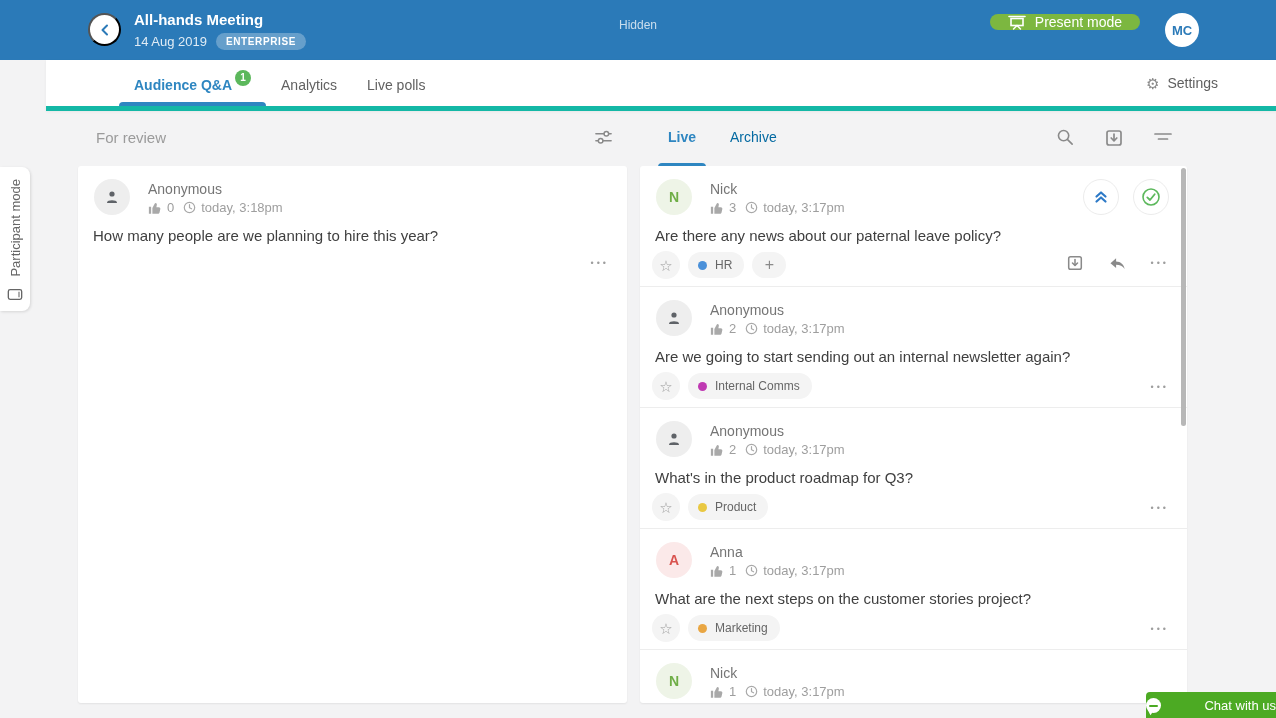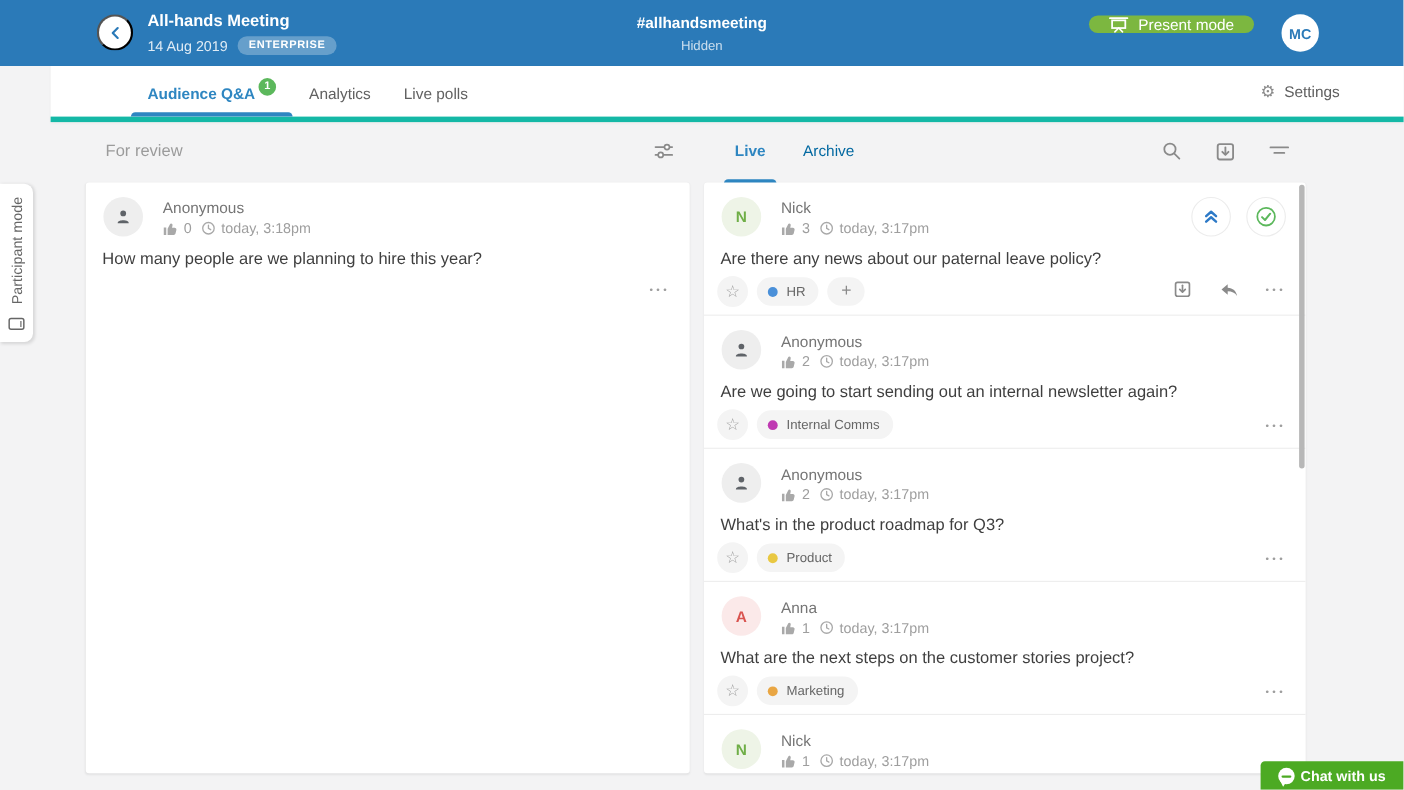--- a/index.html
+++ b/index.html
@@ -99,22 +99,22 @@
 
   
   .participant-tab { position:absolute; left:0; top:167px; width:30px; height:144px; background:#fff;
                      border-radius:0 8px 8px 0; box-shadow:1px 1px 3px rgba(0,0,0,.12); cursor:pointer;
                      display:flex; flex-direction:column; align-items:center; justify-content:space-between;
                      padding:12px 0 10px; }
   .participant-label { writing-mode:vertical-rl; transform:rotate(180deg); font-size:13px; color:#666; }
 
   
   .chat-widget { position:absolute; right:0; bottom:0; width:130px; height:26px; background:#4caa23;
-                 border-radius:4px 0 0 0; display:flex; align-items:center; justify-content:center; gap:5px;
-                 color:#fff; font-size:13px; font-weight:bold; cursor:pointer; }
+                 border-radius:4px 0 0 0; display:flex; align-items:center; justify-content:space-between; gap:5px;
+                 color:#fff; font-size:13px; font-weight:normal; cursor:pointer; }
   .chat-bubble { width:15px; height:15px; border-radius:50%; background:#fff; position:relative; }
   .chat-bubble::after { content:""; position:absolute; left:3px; top:7px; width:9px; height:2px;
                         border-radius:1px; background:#4caa23; }
   .chat-bubble::before { content:""; position:absolute; left:1px; bottom:-2px; width:0; height:0;
                          border-left:4px solid transparent; border-right:2px solid transparent;
                          border-top:5px solid #fff; transform:rotate(12deg); }
 </style>
 </head>
 <body>
 
@@ -125,21 +125,20 @@
     </svg>
   </button>
   <div class="title-block">
     <div class="event-title">All-hands Meeting</div>
     <div class="title-meta">
       <span class="event-date">14 Aug 2019</span>
       <span class="plan-badge">ENTERPRISE</span>
     </div>
   </div>
   <div class="event-center">
-    <div class="event-code">#allhandsmeeting</div>
     <div class="event-visibility">Hidden</div>
   </div>
   <button class="present-btn">
     <svg width="18" height="15" viewBox="0 0 18 15">
       <line x1="1" y1="1.5" x2="17" y2="1.5" stroke="#fff" stroke-width="1.6" stroke-linecap="round"></line>
       <rect x="3" y="3.5" width="12" height="7" fill="none" stroke="#fff" stroke-width="1.6"></rect>
       <line x1="9" y1="10.5" x2="5.5" y2="14" stroke="#fff" stroke-width="1.4" stroke-linecap="round"></line>
       <line x1="9" y1="10.5" x2="12.5" y2="14" stroke="#fff" stroke-width="1.4" stroke-linecap="round"></line>
     </svg>
     <span>Present mode</span>

